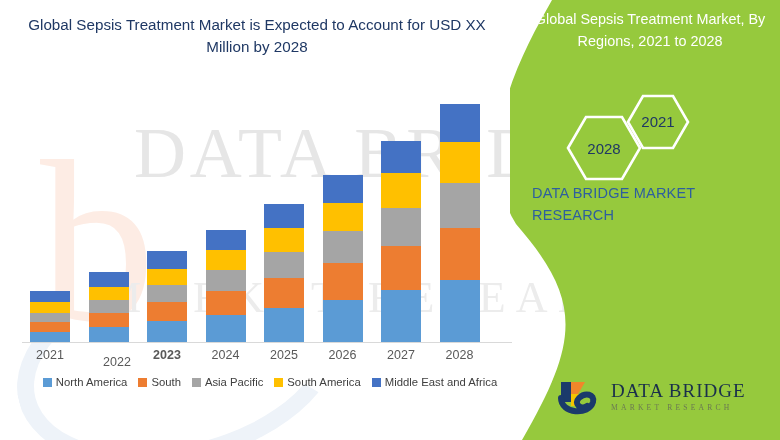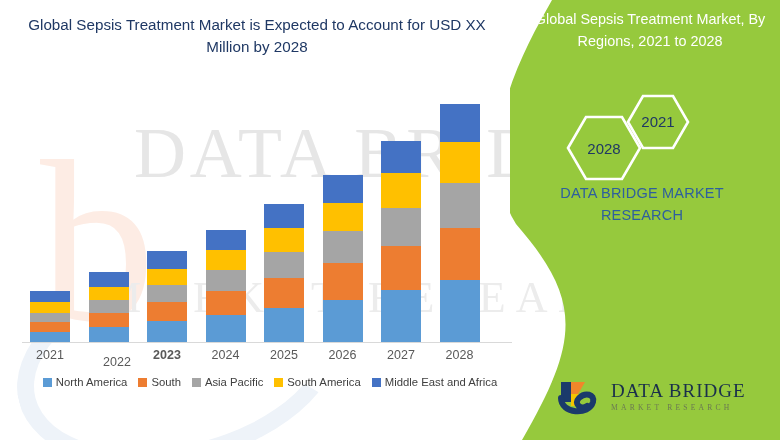--- a/index.html
+++ b/index.html
@@ -79,21 +79,21 @@
   }
   #green-title{
     position:absolute; top:9px; left:18px; width:244px;
     text-align:center; color:#ffffff; font-size:14.4px; line-height:1.5;
   }
   #hex-wrap{ position:absolute; left:0; top:80px; width:270px; height:120px; }
   .hex-label{
     position:absolute; color:#1f3864; font-size:15px; text-align:center;
   }
   #dbmr-text{
-    position:absolute; top:182px; left:12px; width:240px; text-align:center;
+    position:absolute; top:182px; left:22px; width:240px; text-align:left;
     color:#2e5f9e; font-size:14.5px; line-height:1.55; letter-spacing:.2px;
   }
   #logo{
     position:absolute; left:45px; bottom:18px; width:220px; height:44px;
   }
   #logo-text{
     position:absolute; left:56px; top:2px;
     font-family:"Liberation Serif", serif;
   }
   #logo-name{ font-size:19px; color:#1a2f4b; letter-spacing:1px; }

